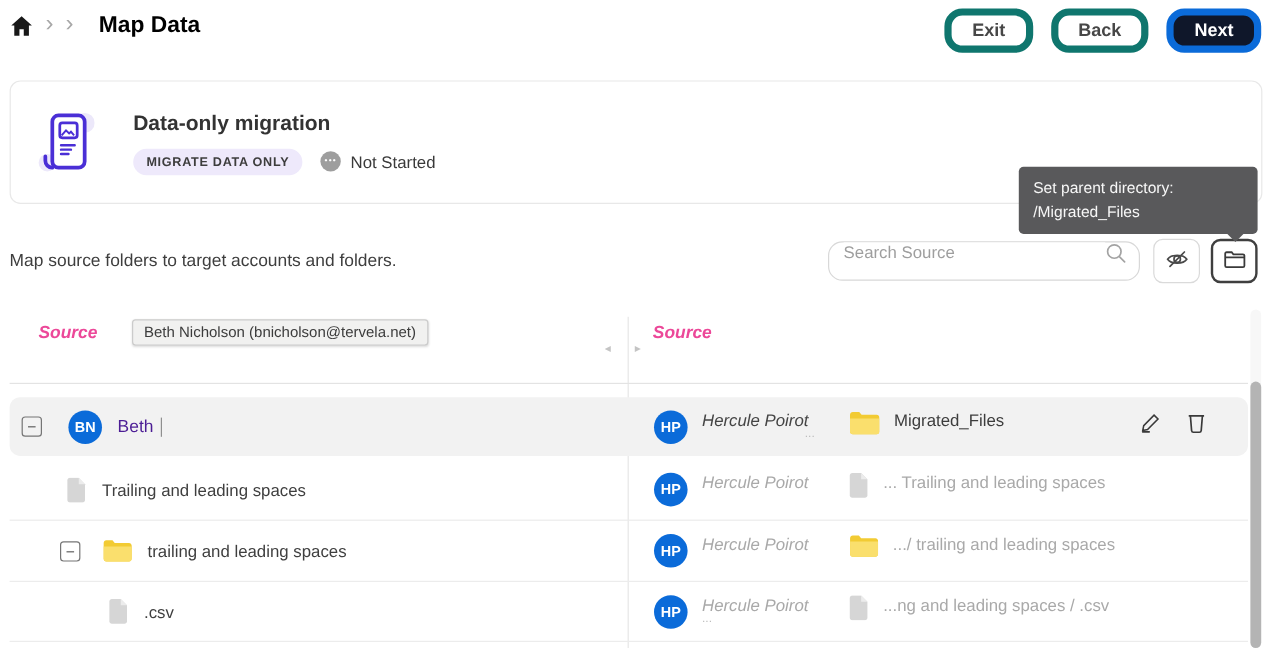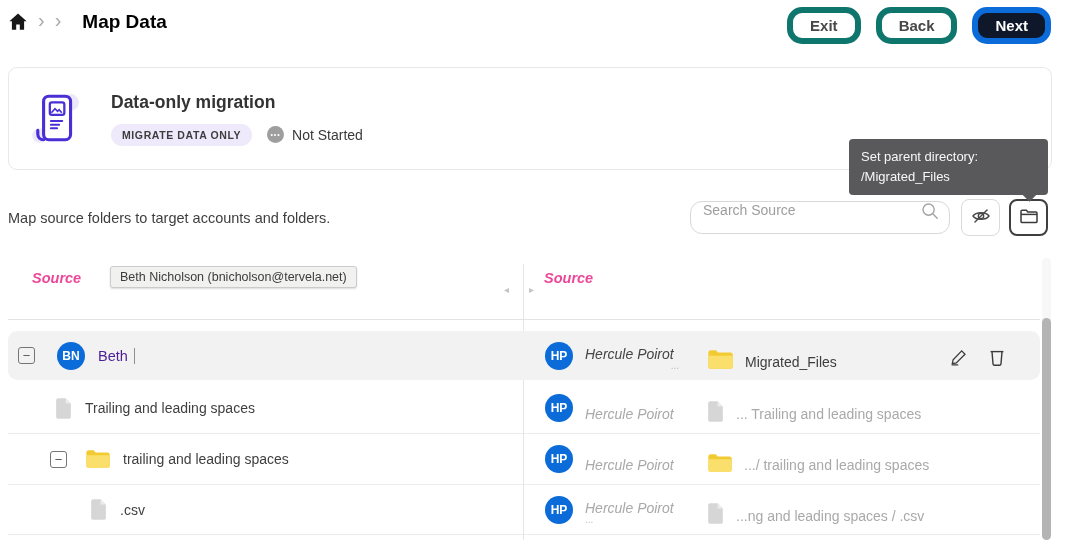--- a/index.html
+++ b/index.html
@@ -62,21 +62,21 @@
   .tbody { position:absolute; top:75px; left:0; right:0; }
   .trow { display:flex; align-items:center; position:relative; }
   .row1 { height:49px; background:#f2f2f2; border-radius:9px; z-index:2; margin-bottom:3px; }
   .row2, .row3 { height:51px; border-bottom:1px solid #ececec; }
   .row4 { height:50px; border-bottom:1px solid #ececec; }
   .cell-source { width:515px; flex-shrink:0; display:flex; align-items:center; }
   .row1 .cell-source { padding-left:10px; }
   .row2 .cell-source { padding-left:47px; }
   .row3 .cell-source { padding-left:42px; }
   .row4 .cell-source { padding-left:82px; }
-  .cell-target { flex:1; display:flex; align-items:flex-end; padding-left:22px; padding-right:34px; }
+  .cell-target { flex:1; display:flex; align-items:flex-start; padding-left:22px; padding-right:34px; }
   .collapse { width:17px; height:17px; border:1.4px solid #757575; border-radius:3px; background:transparent;
               color:#555; font-size:13px; line-height:13px; display:flex; align-items:center;
               justify-content:center; cursor:pointer; flex-shrink:0; font-family:inherit; padding:0; }
   .avatar { width:28px; height:28px; border-radius:50%; background:#0b6bd9; color:#fff;
             font-weight:700; font-size:12px; display:flex; align-items:center;
             justify-content:center; flex-shrink:0; }
   .row1 .cell-source .avatar { margin-left:22px; }
   .src-label { margin-left:13px; font-size:14.5px; color:#4c1d95; white-space:nowrap; }
   .row2 .src-label, .row3 .src-label, .row4 .src-label { font-size:14px; color:#3f3f3f; }
   .src-icon { flex-shrink:0; display:flex; }

